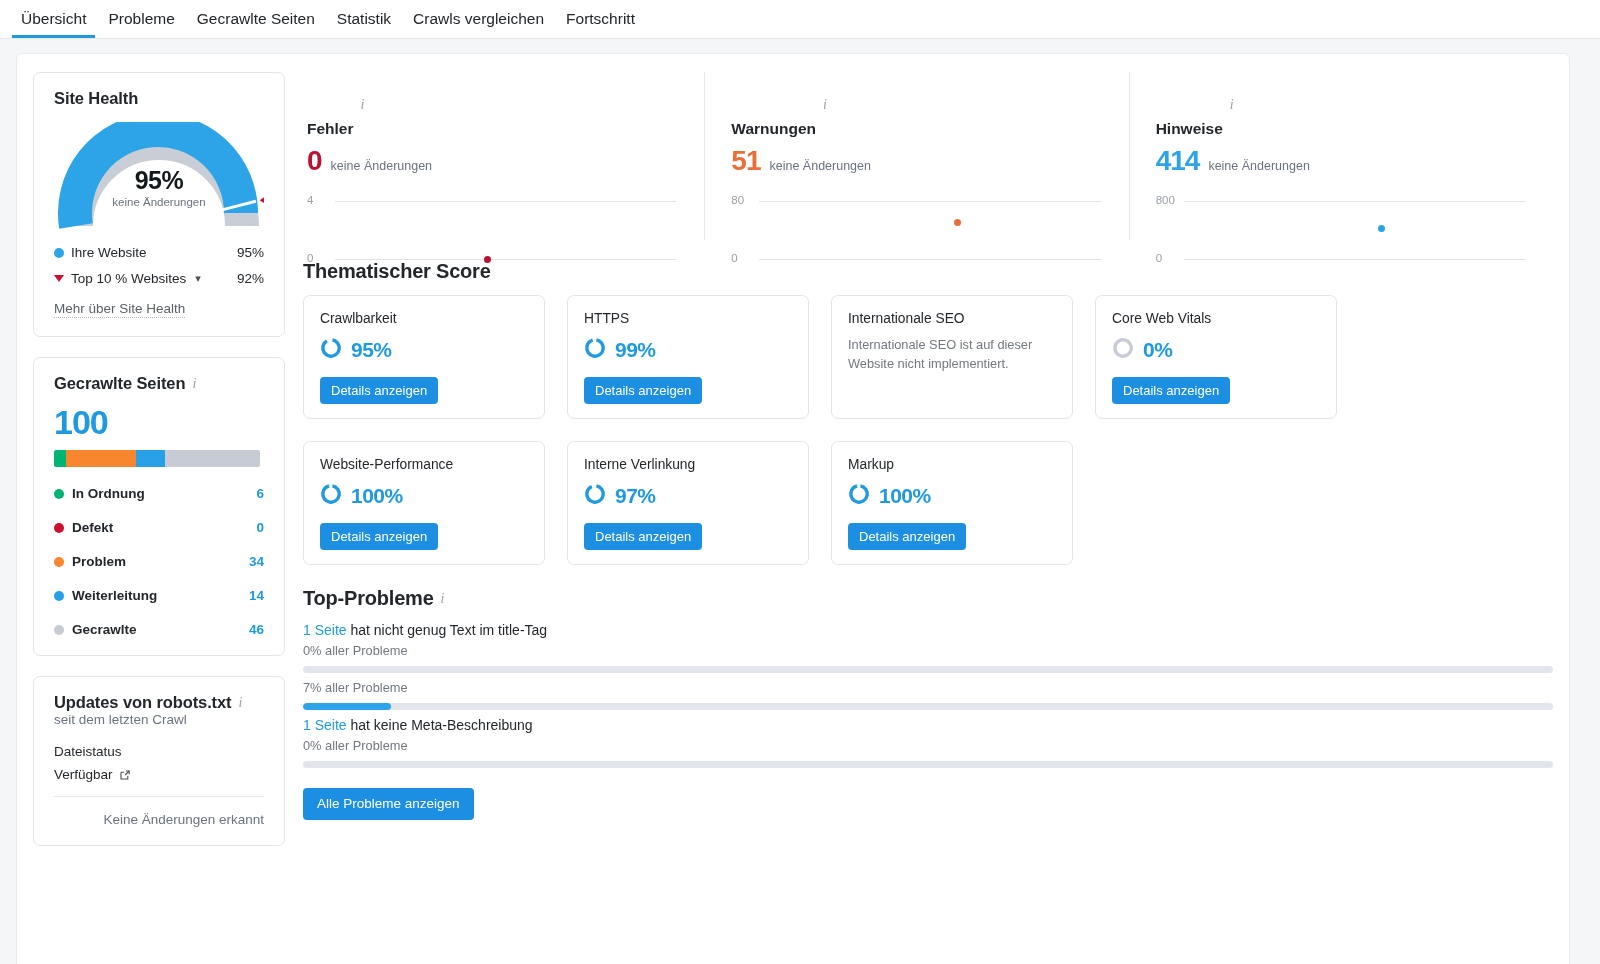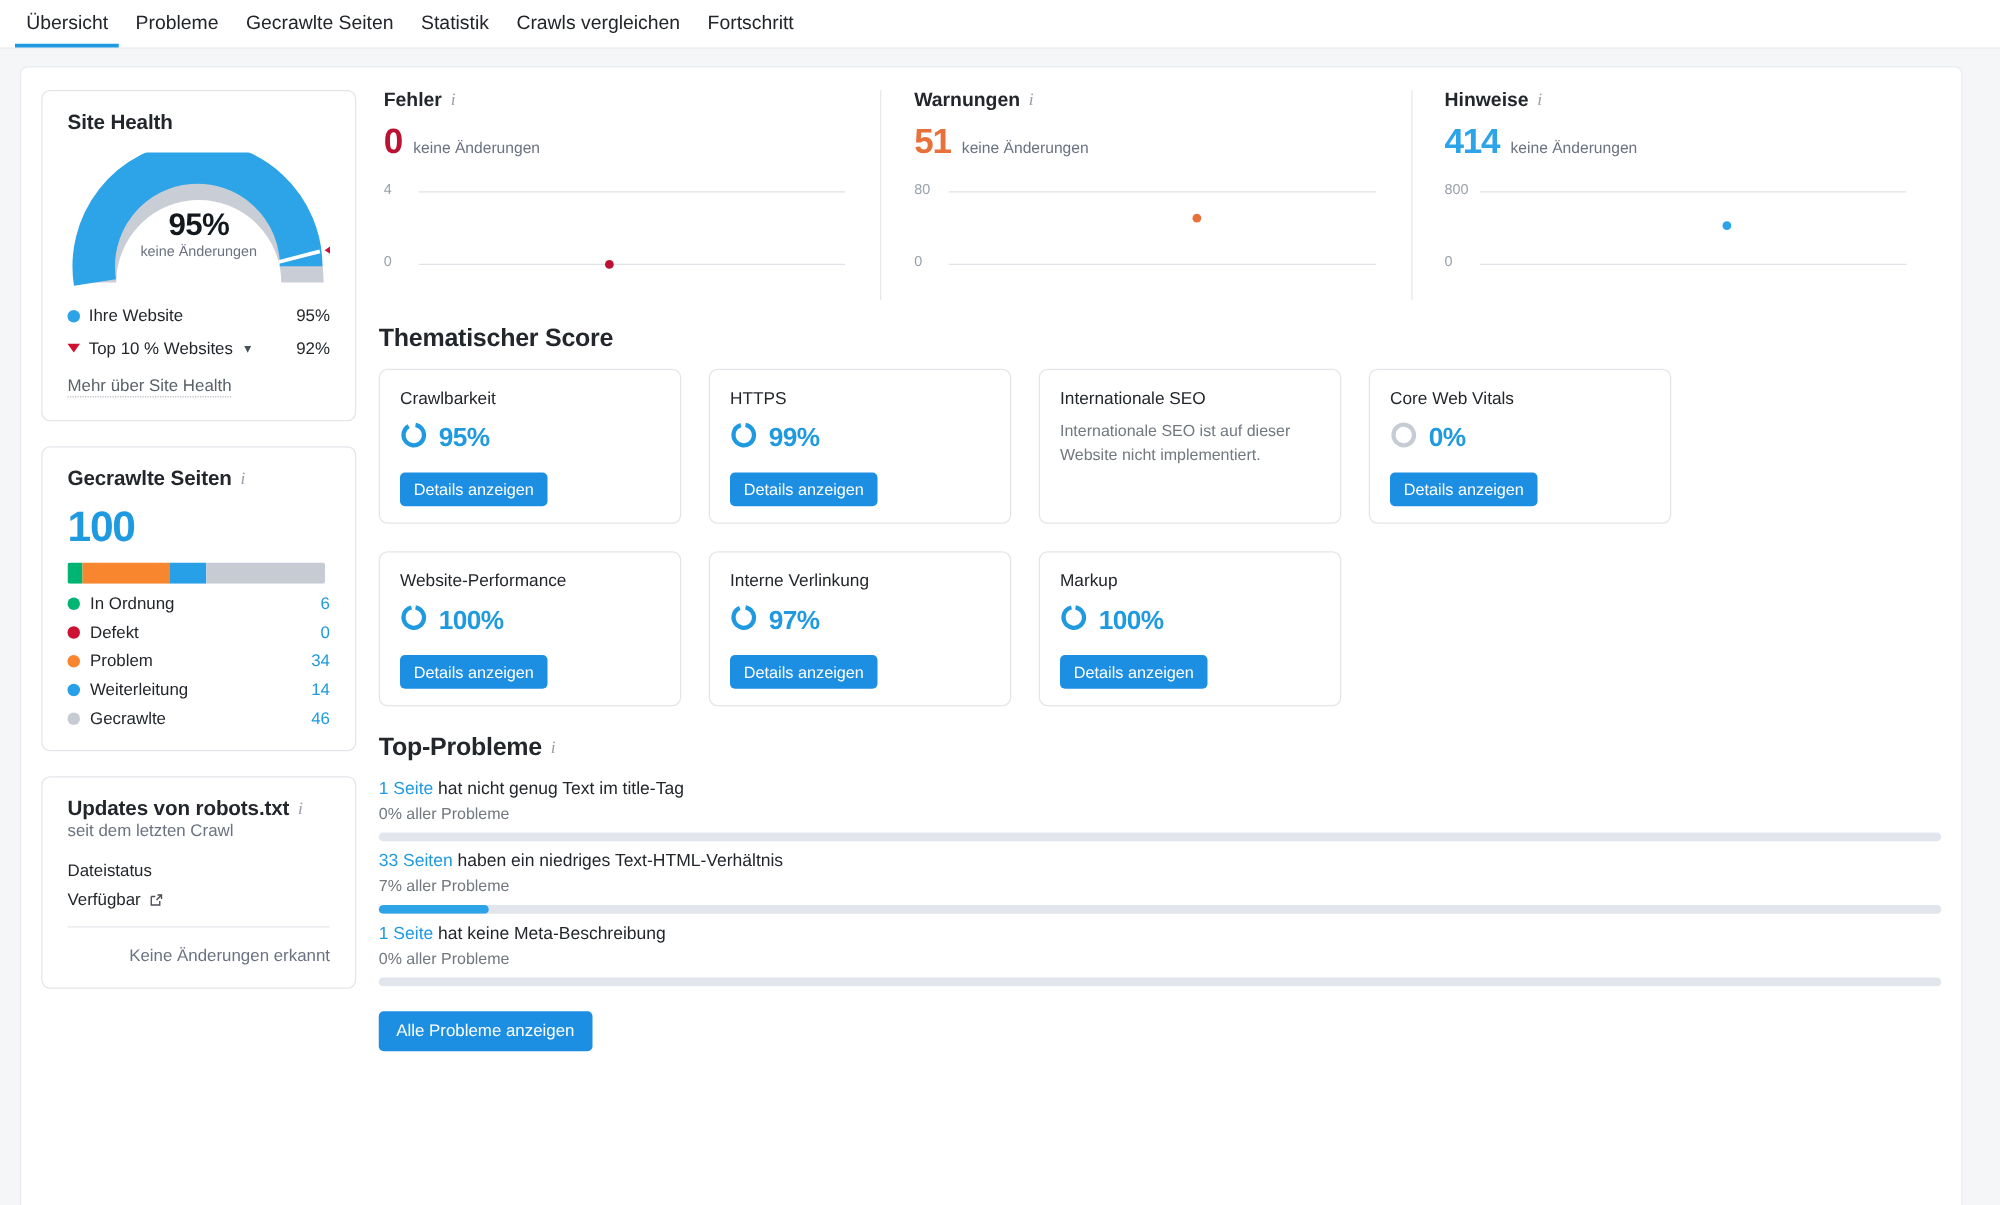--- a/index.html
+++ b/index.html
@@ -100,40 +100,40 @@
     margin-top: 15px;
     font-size: 13.5px; color: #5b6169;
     border-bottom: 1px dotted #b6bbc3;
     display: inline-block; padding-bottom: 1px; cursor: pointer;
   }
 
   
   .big-num { font-size: 34px; font-weight: bold; color: #1f9ae0; margin-top: 10px; letter-spacing: -1px; }
   .stackbar { display: flex; height: 17px; border-radius: 2px; overflow: hidden; margin-top: 8px; width: 206px; }
   .stackbar div { height: 100%; }
-  .stat-row { display: flex; align-items: flex-start; font-size: 13.5px; margin-top: 8px; }
+  .stat-row { display: flex; align-items: flex-start; font-size: 13.5px; margin-top: 19px; font-weight: bold; }
   .stat-row .lbl { flex: 1; display: flex; align-items: center; gap: 8px; color: #23272c; }
   .stat-row .num { color: #1f9ae0; font-size: 13.5px; }
 
   
   .robots-sub { font-size: 13.5px; color: #6b7280; margin-top: 0; }
   .robots-label { font-size: 13.5px; color: #23272c; margin-top: 17px; }
   .robots-value { font-size: 13.5px; color: #23272c; margin-top: 8px; display: flex; align-items: center; gap: 6px; }
   .ext-icon { width: 12px; height: 12px; display: inline-block; }
   .hr { border-top: 1px solid #e6e8ec; margin: 14px 0 0 0; }
   .robots-foot { font-size: 13.5px; color: #6b7280; margin-top: 15px; text-align: right; }
 
   
   .rightcol { flex: 1; min-width: 0; padding-left: 4px; }
 
   .metrics { display: flex; height: 168px; }
   .metric { flex: 1; position: relative; padding: 0 16px 0 6px; }
   .metric + .metric { border-left: 1px solid #e6e8ec; padding-left: 26px; text-align: right; }
   .metric-head { display: flex; align-items: center; gap: 7px; }
-  .metric-name { font-size: 15.5px; font-weight: bold; color: #23272c; }
+  .metric-name { font-size: 15.5px; font-weight: bold; color: #23272c; margin-top: 48px; }
   .metric-numrow { display: flex; align-items: baseline; gap: 9px; margin-top: 7px; }
   .metric-num { font-size: 28px; font-weight: bold; letter-spacing: -1px; }
   .metric-delta { font-size: 12.5px; color: #6b7280; }
 
   .spark { position: relative; height: 74px; margin-top: 18px; }
   .spark .axlabel { position: absolute; left: 0; font-size: 11.5px; color: #9aa0aa; }
   .spark .gline { position: absolute; left: 28px; right: 12px; height: 1px; background: #e0e2e7; }
   .spark .pt { position: absolute; width: 7px; height: 7px; border-radius: 50%; }
 
   .section-title { font-size: 20px; font-weight: bold; color: #23272c; margin: 20px 0 12px 2px; letter-spacing: -.2px; }
@@ -420,23 +420,20 @@
             <div class="issue">
               <div class="issue-txt">
          <span class="lnk">1 Seite</span><span> hat nicht genug Text im title-Tag</span>
        </div>
        <div class="issue-pct">0% aller Probleme</div>
        <div class="pbar">
                 <div style="width:0%"></div>
               </div>
             </div>
             <div class="issue">
-              <div class="issue-txt">
-         <span class="lnk">33 Seiten</span><span> haben ein niedriges Text-HTML-Verhältnis</span>
-       </div>
        <div class="issue-pct">7% aller Probleme</div>
        <div class="pbar">
                 <div style="width:7%"></div>
               </div>
             </div>
             <div class="issue">
               <div class="issue-txt">
          <span class="lnk">1 Seite</span><span> hat keine Meta-Beschreibung</span>
        </div>
        <div class="issue-pct">0% aller Probleme</div>

